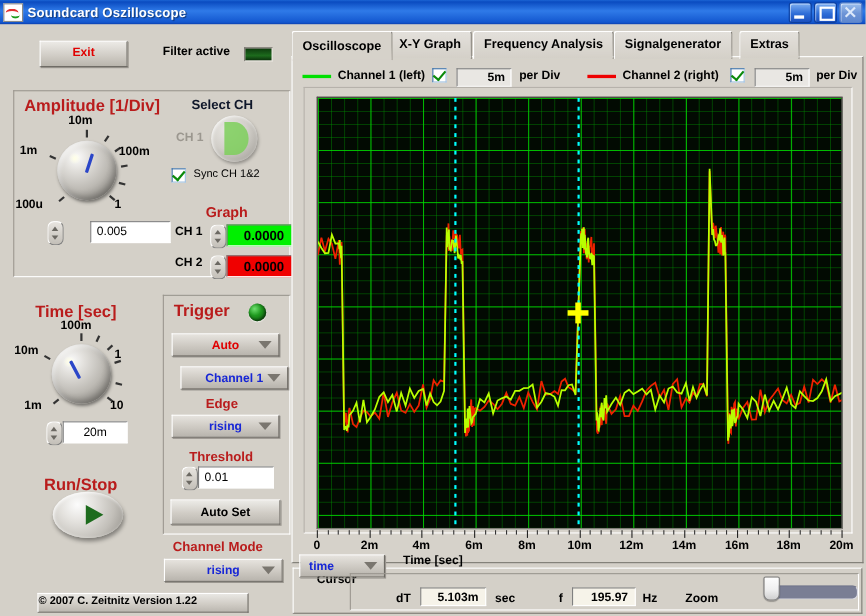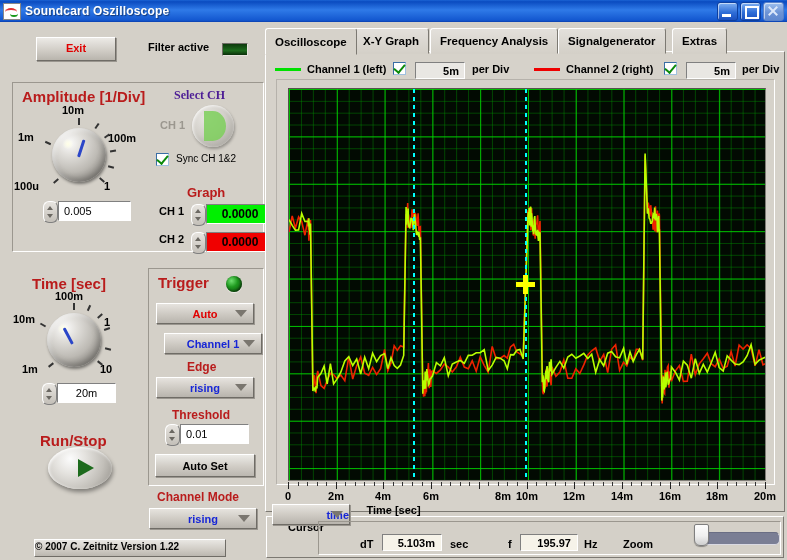--- a/index.html
+++ b/index.html
@@ -236,26 +236,26 @@
   <div class="tick" style="left:110px;top:164px;width:2px;height:6px;transform:rotate(105deg);"></div>
   <div class="tick" style="left:101px;top:177px;width:2px;height:6px;transform:rotate(130deg);"></div>
   <div class="tick" style="left:55px;top:178px;width:2px;height:6px;transform:rotate(-130deg);"></div>
   <div class="tick" style="left:47px;top:140px;width:2px;height:6px;transform:rotate(-66deg);"></div>
   <div class="klab" style="left:62px;top:104px;">10m</div>
   <div class="klab" style="left:18px;top:131px;">1m</div>
   <div class="klab" style="left:108px;top:132px;">100m</div>
   <div class="klab" style="left:104px;top:180px;">1</div>
   <div class="klab" style="left:14px;top:180px;">100u</div>
 
-  <div class="numwrap" style="left:43px;top:201px;">
+  <div class="numwrap" style="left:43px;top:201px;gap:24px;">
     <div class="spin"></div>
     <div class="numfld" style="width:62px;text-align:left;padding-left:5px;">0.005</div>
   </div>
 
-  <div class="sect-title" style="left:174px;top:88px;font-size:12px;color:#4c1d95;font-family:Liberation Serif, serif;">Select CH</div>
+  <div class="sect-title" style="left:174px;top:88px;font-size:12px;color:#0f172a;">Select CH</div>
   <div class="selbtn">
       <div class="g"></div>
     </div>
   <div style="position:absolute;left:160px;top:119px;font-size:11px;font-weight:bold;color:#9b978f;">CH 1</div>
 
   <div class="chk" style="left:156px;top:153px;">
       <i></i>
     </div>
   <div style="position:absolute;left:176px;top:153px;font-size:10px;font-weight:normal;">Sync CH 1&amp;2</div>
 
@@ -424,33 +424,33 @@
       <div class="mt" style="left: 448px;"></div>
       <div class="mt" style="left: 458px;"></div>
       <div class="mt" style="left: 467px;"></div>
       <div class="Mt" style="left: 477px;"></div>
     </div>
   <div id="xlabels">
       <div class="axlab" style="left: 288px;">0</div>
       <div class="axlab" style="left: 336px;">2m</div>
       <div class="axlab" style="left: 383px;">4m</div>
       <div class="axlab" style="left: 431px;">6m</div>
-      <div class="axlab" style="left: 479px; margin-left: 24px;">8m</div>
+      <div class="axlab" style="left: 479px;">8m</div>
       <div class="axlab" style="left: 527px;">10m</div>
       <div class="axlab" style="left: 574px;">12m</div>
       <div class="axlab" style="left: 622px;">14m</div>
       <div class="axlab" style="left: 670px;">16m</div>
       <div class="axlab" style="left: 717px;">18m</div>
       <div class="axlab" style="left: 765px;">20m</div>
     </div>
   <div class="axtitle">Time [sec]</div>
 
   <div class="cursorbar"></div>
   <div class="t-lab" style="left:288px;top:521px;">Cursor</div>
-  <div class="dd" style="left:272px;top:504px;width:68px;justify-content:flex-end;padding-left:8px;">
+  <div class="dd" style="left:272px;top:504px;width:68px;justify-content:flex-start;padding-left:8px;">
     <span class="blue">time</span>
     <span class="arw"></span>
   </div>
   <div class="innerbar"></div>
   <div class="t-lab" style="left:360px;top:538px;">dT</div>
   <div class="valfld" style="left:382px;top:534px;width:60px;">5.103m</div>
   <div class="t-lab" style="left:450px;top:538px;">sec</div>
   <div class="t-lab" style="left:508px;top:538px;">f</div>
   <div class="valfld" style="left:520px;top:534px;width:58px;">195.97</div>
   <div class="t-lab" style="left:584px;top:538px;">Hz</div>

